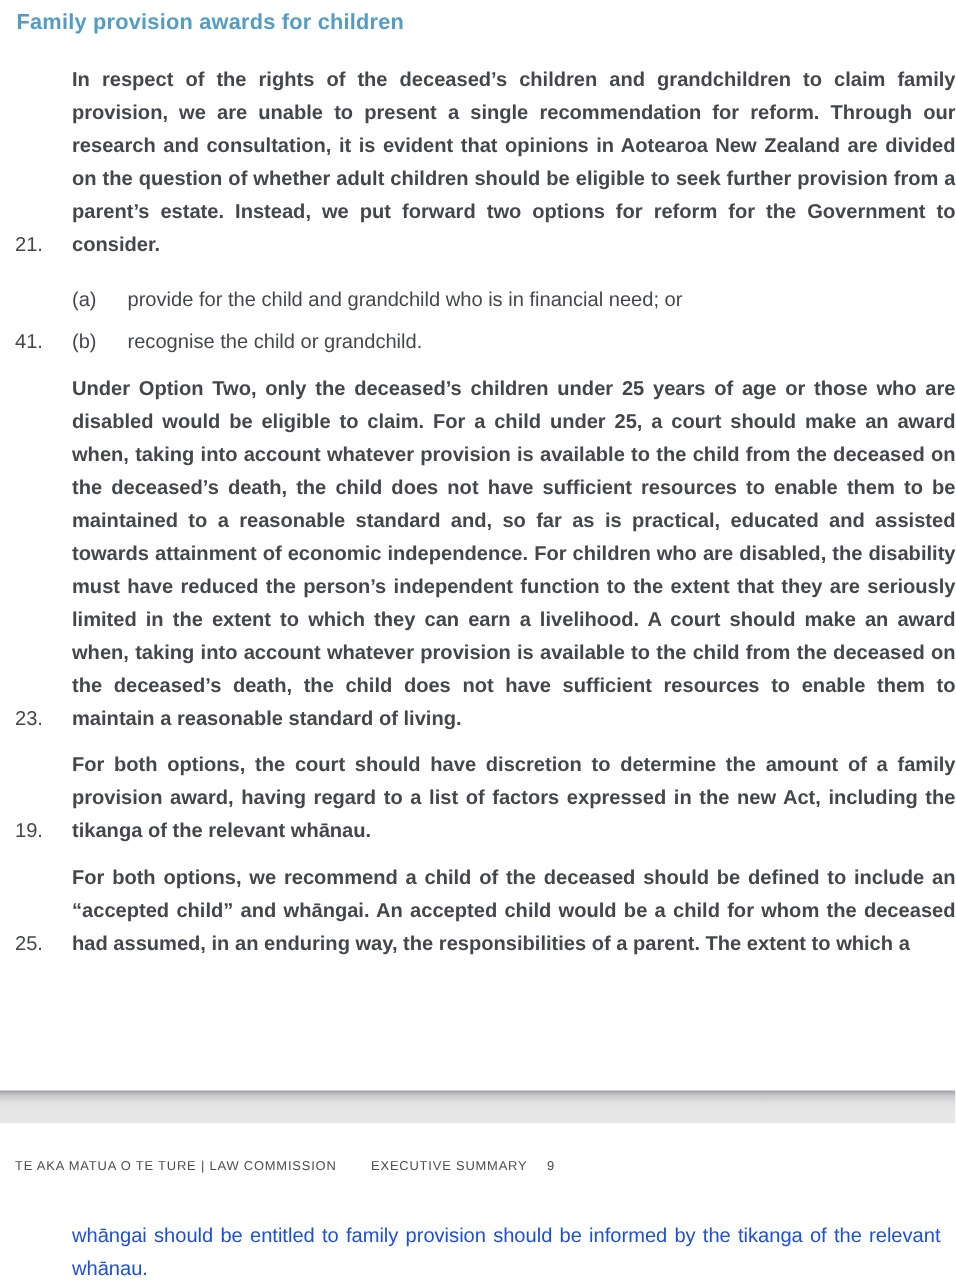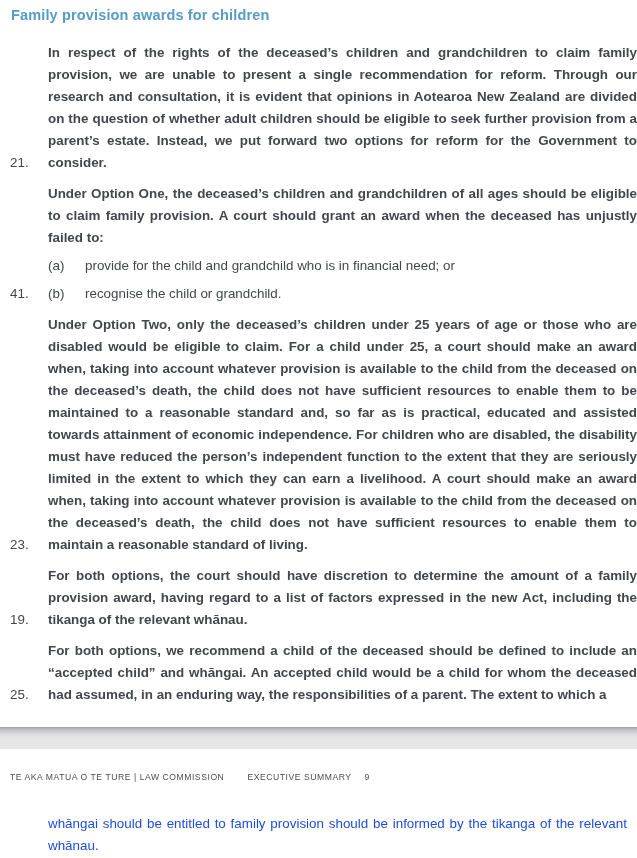--- a/index.html
+++ b/index.html
@@ -70,21 +70,20 @@
     <div class="para">
       <span class="num">21.</span>
       <div class="pbody">
         <div class="ptext">In respect of the rights of the deceased’s children and grandchildren to claim family provision, we are unable to present a single recommendation for reform. Through our research and consultation, it is evident that opinions in Aotearoa New Zealand are divided on the question of whether adult children should be eligible to seek further provision from a parent’s estate. Instead, we put forward two options for reform for the Government to consider.</div>
       </div>
     </div>
 
     <div class="para">
       <span class="num">41.</span>
       <div class="pbody">
-        <div class="ptext">Under Option One, the deceased’s children and grandchildren of all ages should be eligible to claim family provision. A court should grant an award when the deceased has unjustly failed to:</div>
         <div class="subitem">
           <span class="sublabel">(a)</span>
           <div class="subtext">provide for the child and grandchild who is in financial need; or</div>
         </div>
         <div class="subitem">
           <span class="sublabel">(b)</span>
           <div class="subtext">recognise the child or grandchild.</div>
         </div>
       </div>
     </div>

